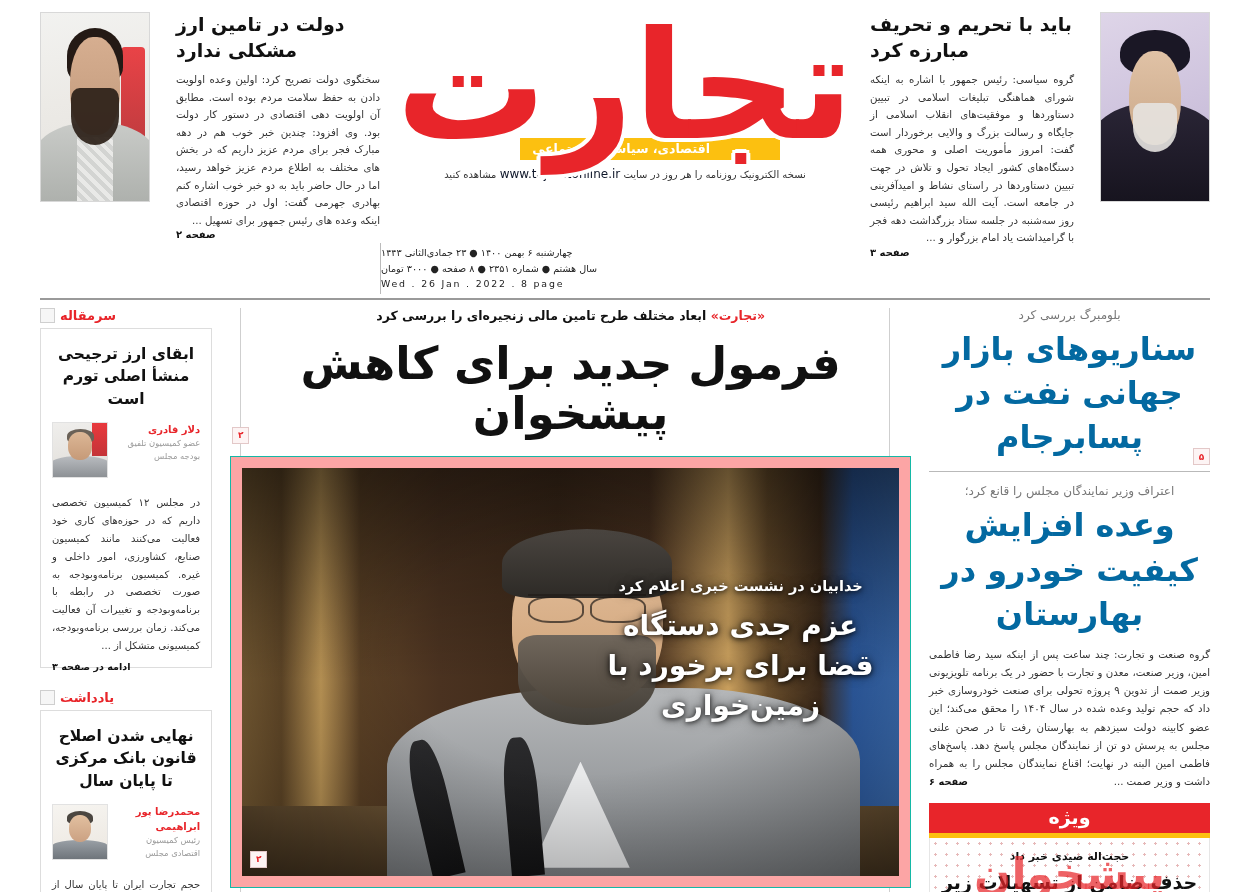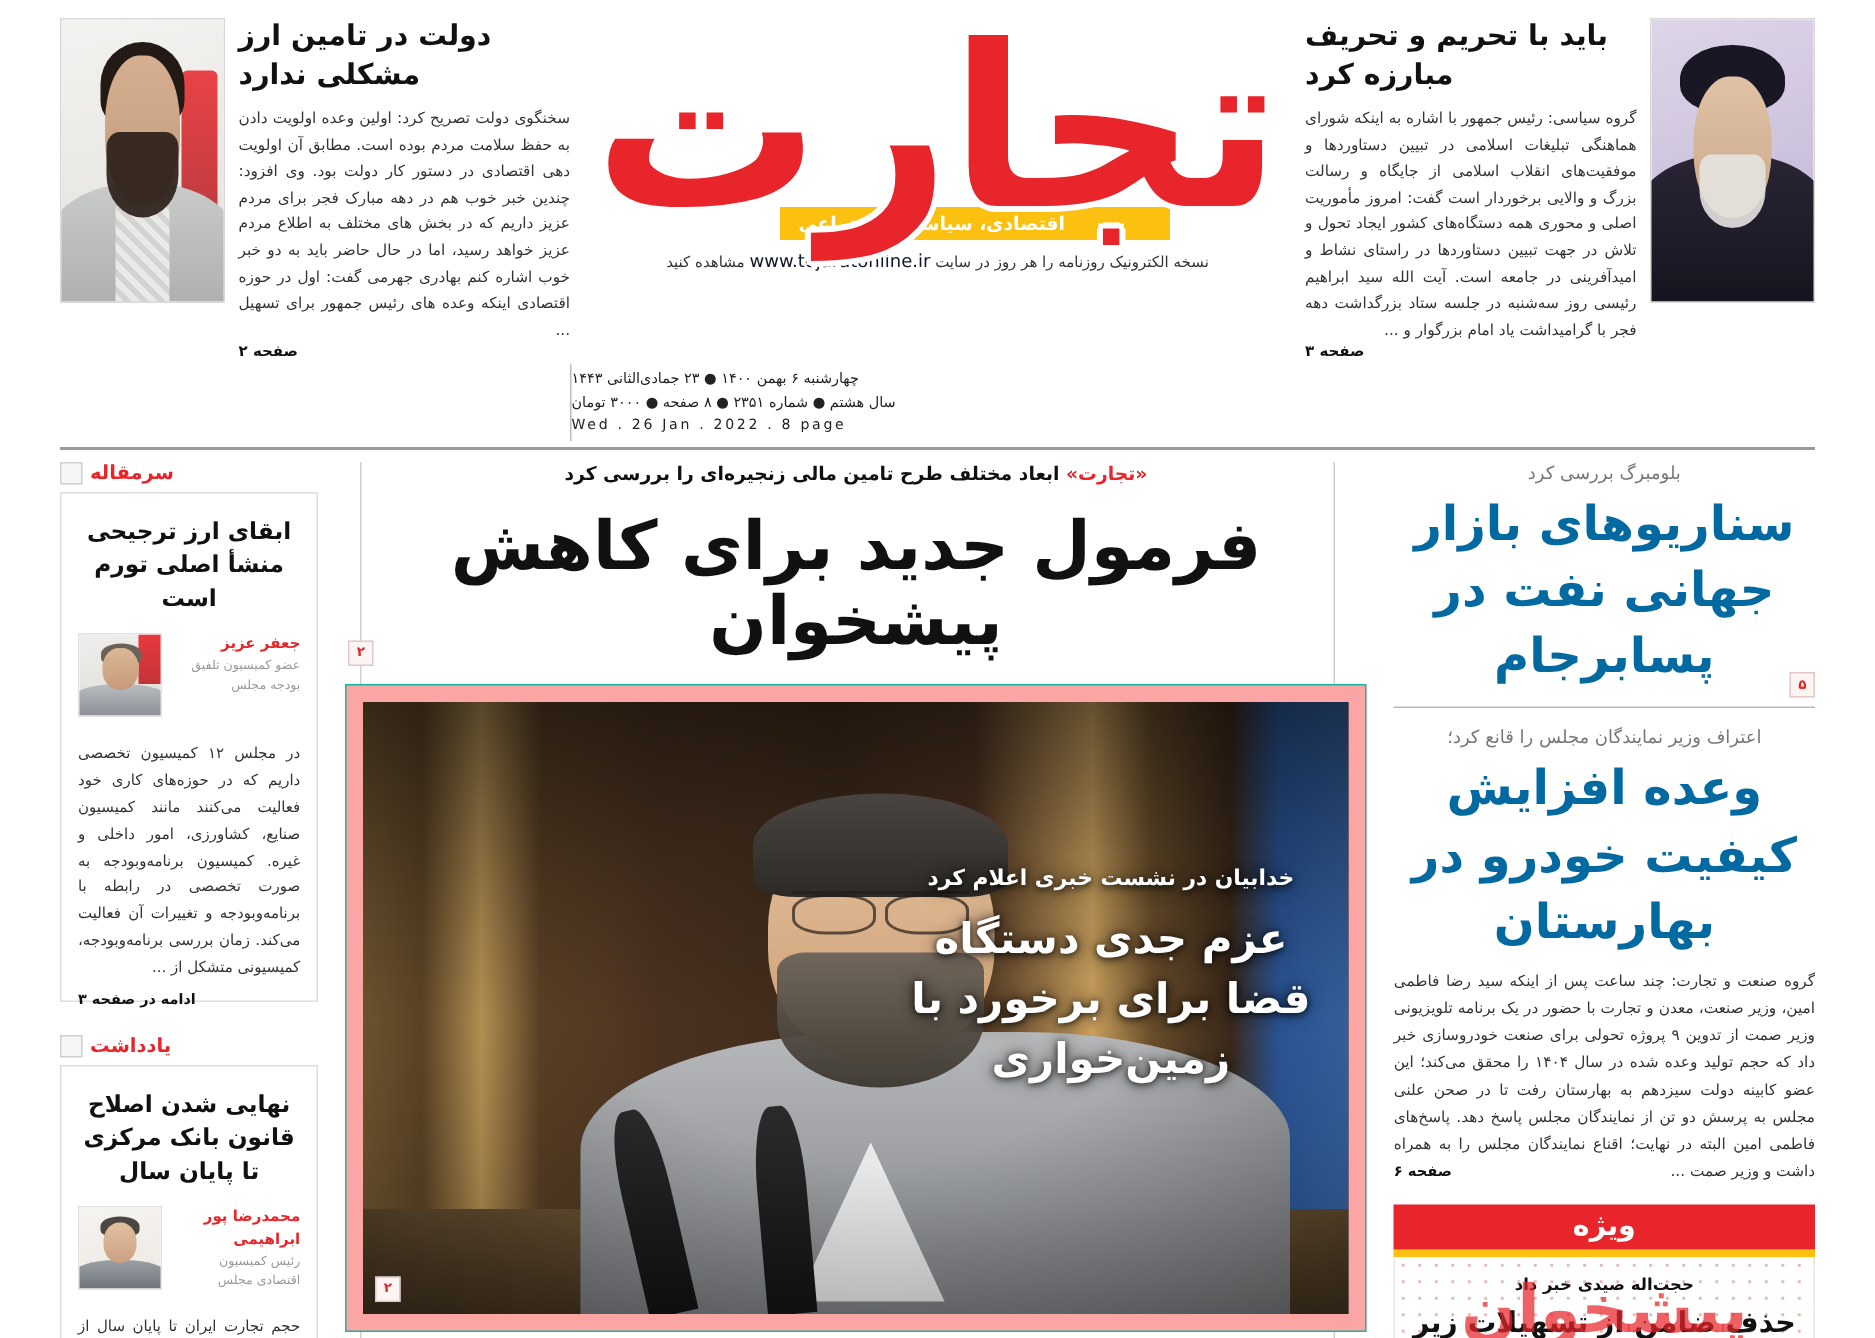--- a/index.html
+++ b/index.html
@@ -35,21 +35,21 @@
   .teaser {
     width: 340px;
     padding-top: 12px;
   }
   .teaser-right { order: 1; }
   .teaser-left  { order: 3; }
 
   .teaser-inner {
     display: flex;
     flex-direction: row;
-    gap: 9px;
+    gap: 26px;
     align-items: flex-start;
   }
   .teaser-photo {
     width: 110px;
     height: 190px;
     flex: 0 0 110px;
     border: 1px solid #d8d8d8;
     overflow: hidden;
     position: relative;
   }
@@ -629,21 +629,21 @@
 
       <div>
         <div class="kicker-bar flip">
           <span class="kicker-label">سرمقاله</span>
           <span class="kicker-square"></span>
         </div>
         <div class="opinion-box">
           <div class="opinion-title">ابقای ارز ترجیحی منشأ اصلی تورم است</div>
           <div class="byline-row">
             <div class="byline-meta">
-              <div class="byline-name">جعفر عزیز</div>
+              <div class="byline-name">دلار قادری</div>
               <div class="byline-role">عضو کمیسیون تلفیق بودجه مجلس</div>
             </div>
             <div class="byline-photo">
               <div class="ph ph-c">
                   <div class="red2"></div>
                   <div class="body2"></div>
                   <div class="hair2"></div>
                   <div class="head2"></div>
                 </div>
             </div>

